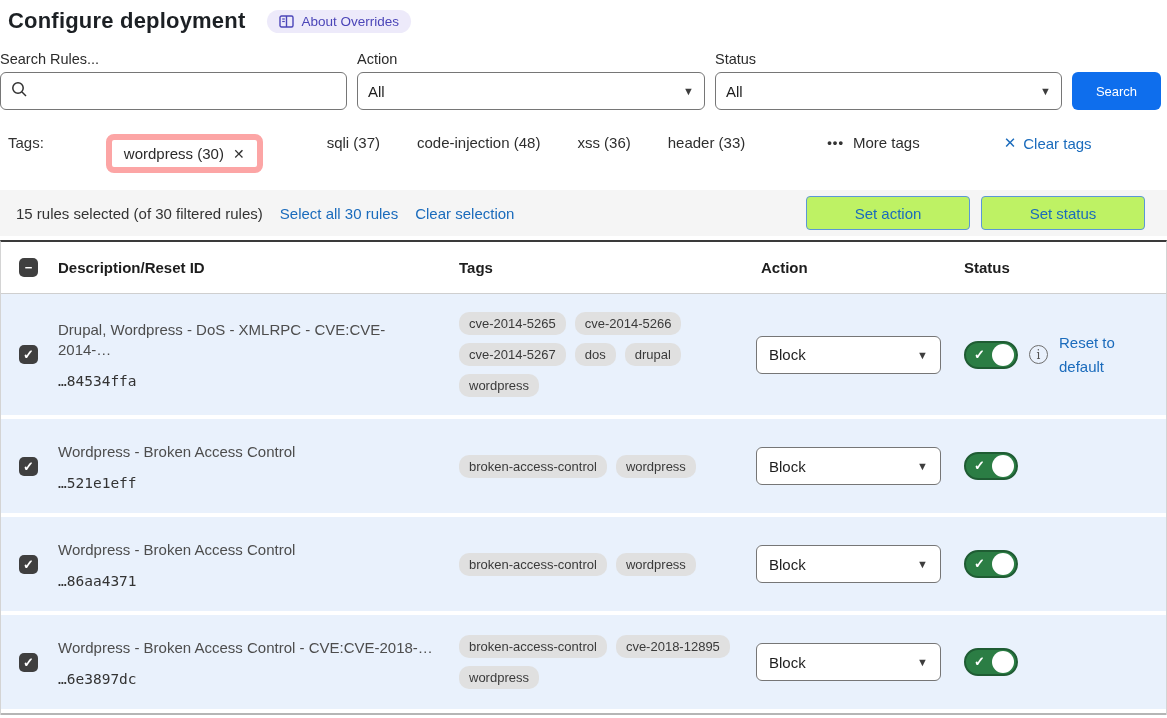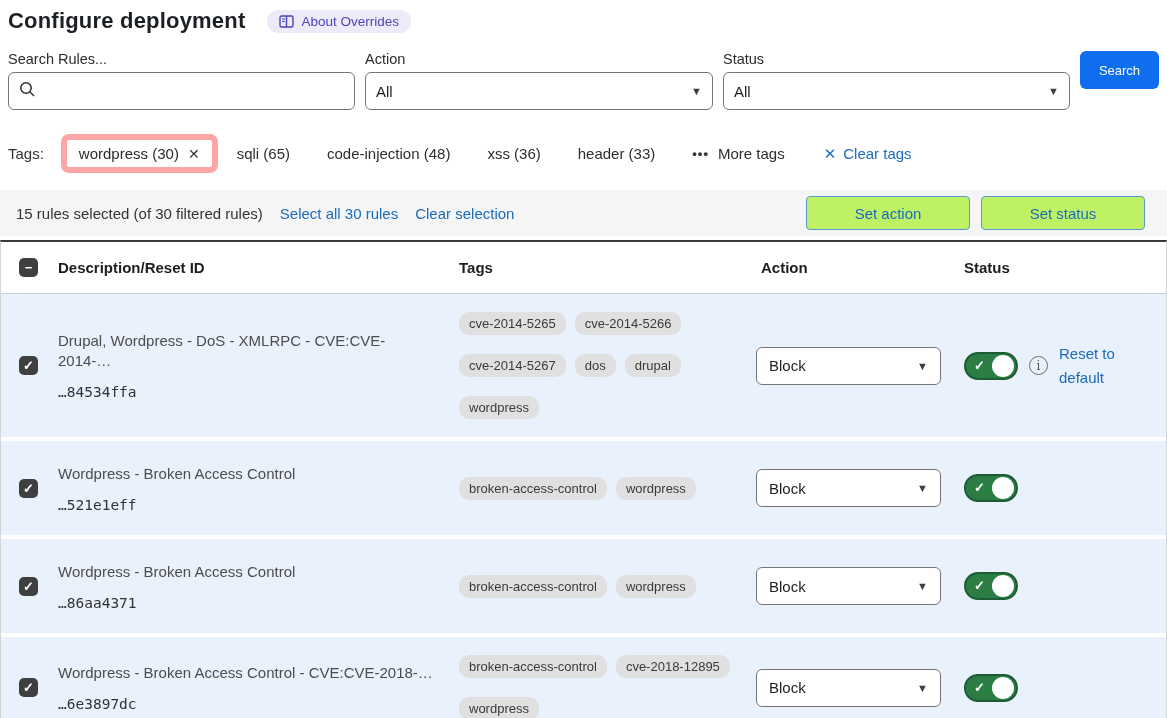--- a/index.html
+++ b/index.html
@@ -9,35 +9,35 @@
 
   
   .titlebar { display: flex; align-items: center; padding: 0 8px; }
   .title { font-size: 22px; font-weight: 700; color: #1c2024; letter-spacing: .2px; }
   .badge { margin-left: 22px; display: inline-flex; align-items: center; gap: 7px;
     background: #edeafa; color: #4b45b8; font-size: 13.5px; padding: 4px 12px;
     border-radius: 12px; cursor: pointer; }
   .badge svg { display: block; }
 
   
-  .filters { display: flex; padding: 0 8px; margin-top: 17px; gap: 10px; }
+  .filters { display: flex; align-items: flex-end; padding: 0 0; margin-top: 17px; gap: 10px; }
   .field { display: flex; flex-direction: column; }
   .field-label { font-size: 14.5px; color: #2b2b2b; margin-bottom: 5px; }
   .search-box, .select-box { height: 38px; border: 1px solid #767676; border-radius: 6px;
     background: #fff; display: flex; align-items: center; padding: 0 10px; font-size: 15px; }
   .search-box { width: 347px; gap: 8px; }
   .search-box input { border: none; outline: none; flex: 1; font-size: 15px;
     font-family: "Liberation Sans", sans-serif; background: transparent; }
   .select-box { width: 348px; justify-content: space-between; cursor: pointer; color: #1d1d1d; }
   .caret { font-size: 11px; color: #3d3d3d; }
   .btn-primary { height: 38px; width: 89px; background: #0e6eed; border: none; border-radius: 6px;
     color: #fff; font-size: 13px; font-family: "Liberation Sans", sans-serif; cursor: pointer; }
 
   
-  .tagsrow { display: flex; align-items: center; padding: 0 8px; margin-top: 24px; }
+  .tagsrow { display: flex; align-items: flex-start; padding: 0 8px; margin-top: 24px; gap: 45px; }
   .tags-label { font-size: 15px; color: #333; margin-right: 17px; }
   .chip { display: inline-flex; align-items: center; gap: 9px; border: 6px solid #fca5a5;
     border-radius: 8px; padding: 5px 12px; font-size: 15px; color: #2b2b2b; cursor: pointer; }
   .chip .x { font-size: 14px; color: #333; }
   .tag-list { display: flex; align-items: center; gap: 37px; margin-left: 19px; }
   .tag-text { font-size: 15px; color: #2e2e2e; cursor: pointer; }
   .more-tags { display: inline-flex; align-items: center; gap: 9px; margin-left: 37px;
     font-size: 15px; color: #2e2e2e; cursor: pointer; }
   .dots { letter-spacing: 1px; font-weight: 700; font-size: 13px; color: #333; }
   .clear-tags { display: inline-flex; align-items: center; gap: 7px; margin-left: 39px; cursor: pointer; }
@@ -66,21 +66,21 @@
   .checkbox { width: 19px; height: 19px; background: #3f3f3f; border-radius: 5px; color: #fff;
     display: flex; align-items: center; justify-content: center; font-size: 13px; font-weight: 700;
     cursor: pointer; }
   .tbody .trow { background: #e9f1fc; align-items: center; min-height: 94px; padding: 18px 0; }
   .tbody .trow + .trow { margin-top: 4px; }
   .desc-cell { padding-left: 8px; padding-right: 14px; }
   .desc-line { font-size: 15px; color: #4d4d4d; line-height: 20px; }
   .rule-id { margin-top: 13px; font-size: 14.5px; color: #333;
     font-family: "DejaVu Sans Mono", monospace; }
   .tags-cell { padding-left: 8px; padding-right: 16px; display: flex; flex-wrap: wrap;
-    gap: 19px 9px; align-items: center; }
+    gap: 8px 9px; align-items: center; }
   .pill { background: #e0e0e0; color: #3a3a3a; font-size: 13px; padding: 4px 10px;
     border-radius: 10px; white-space: nowrap; }
   .action-cell { padding-left: 8px; }
   .mini-select { width: 185px; height: 38px; border: 1px solid #767676; border-radius: 6px;
     background: #fff; display: flex; align-items: center; justify-content: space-between;
     padding: 0 12px; font-size: 15px; color: #1d1d1d; cursor: pointer; }
   .status-cell { padding-left: 8px; display: flex; align-items: center; gap: 11px; }
   .toggle { width: 54px; height: 28px; background: #2b7d44; border: 2px solid #1f5c33;
     border-radius: 14px; position: relative; cursor: pointer; flex: none; }
   .toggle .knob { position: absolute; right: 2px; top: 1px; width: 22px; height: 22px;
@@ -143,21 +143,21 @@
     <button class="btn-primary">Search</button>
   </div>
 
   <div class="tagsrow">
     <span class="tags-label">Tags:</span>
     <span class="chip">
       <span>wordpress (30)</span>
       <span class="x">✕</span>
     </span>
     <span class="tag-list">
-        <span class="tag-text">sqli (65)</span>
+        <span class="tag-text">sqli (37)</span>
         <span class="tag-text">code-injection (48)</span>
         <span class="tag-text">xss (36)</span>
         <span class="tag-text">header (33)</span>
       </span>
     <span class="more-tags">
       <span class="dots">•••</span>
       <span>More tags</span>
     </span>
     <span class="clear-tags">
       <span class="x">✕</span>

